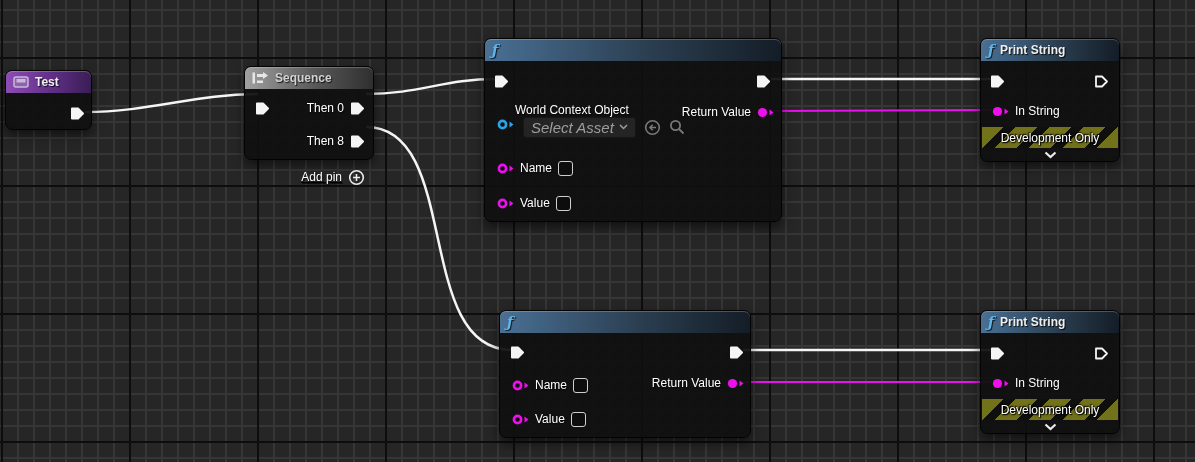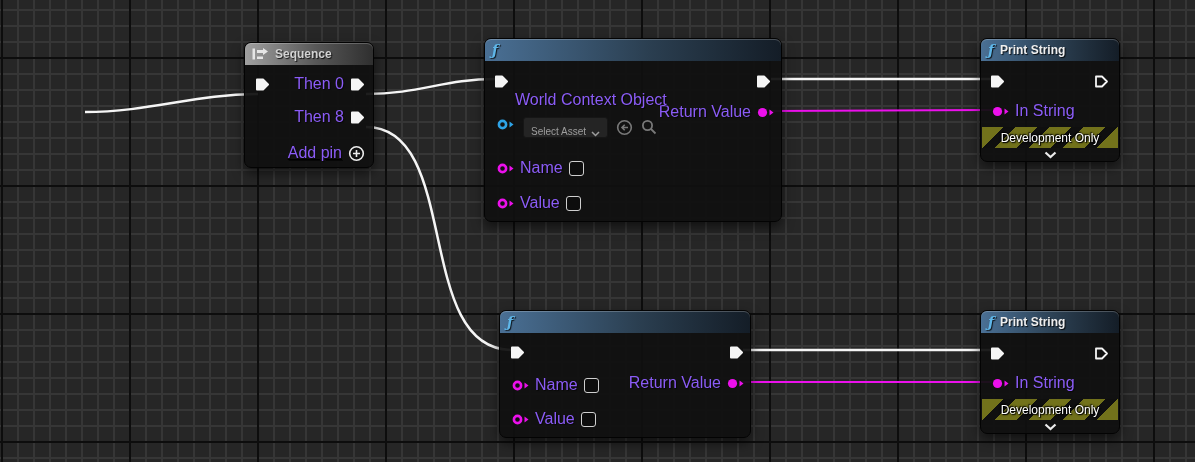--- a/index.html
+++ b/index.html
@@ -21,25 +21,25 @@
   .header{height:22px;display:flex;align-items:center;gap:6px;padding:0 10px 0 7px;
           border-radius:6px 6px 0 0;box-shadow:inset 0 1px 0 rgba(255,255,255,.22);white-space:nowrap;overflow:hidden;}
   .hdr-func{background:linear-gradient(to right,#4a7095,#2b3f51 55%,#141d27);}
   .hdr-seq{background:linear-gradient(to right,#a0a0a0,#585858 55%,#2f2f2f);}
   .hdr-test{background:linear-gradient(to right,#8d4cb5,#5f2e86 55%,#3a1e55);}
   .title{font-size:12px;font-weight:bold;color:#efefef;text-shadow:1px 1px 1px rgba(0,0,0,.85);}
   .hdr-seq .title{color:#d2d2d2;}
   .ficon{font-family:"DejaVu Serif",serif;font-style:italic;font-weight:bold;font-size:14px;
          color:#5fb6e8;line-height:1;text-shadow:1px 1px 1px rgba(0,0,0,.8);}
   .pinrow{position:absolute;display:flex;align-items:center;gap:6px;height:18px;}
-  .plabel{font-size:16px;color:#8b5cf6;text-shadow:1px 1px 1px rgba(0,0,0,.6);white-space:nowrap;}
+  .plabel{font-size:12px;color:#ffffff;text-shadow:1px 1px 1px rgba(0,0,0,.6);white-space:nowrap;}
   .mini-field{width:15px;height:15px;border:1.5px solid #cfcfcf;border-radius:3px;background:#0d0d0d;
               color:#fff;font-size:10px;padding:0;}
-  .dropdown{display:flex;align-items:flex-end;gap:5px;background:#242424;border:1px solid #161616;
-            border-radius:3px;height:21px;padding:0 7px;color:#9d9d9d;font-size:10px;white-space:nowrap;}
+  .dropdown{display:flex;align-items:center;gap:5px;background:#242424;border:1px solid #161616;
+            border-radius:3px;height:21px;padding:0 7px;color:#9d9d9d;font-size:15px;white-space:nowrap;font-style:italic;}
   .banner{position:absolute;left:1px;right:1px;height:21px;display:flex;align-items:center;justify-content:center;
           background:repeating-linear-gradient(135deg,#72721b 0 15px,#0f0f0f 15px 24px);}
   .banner span{font-size:12px;color:#fff;text-shadow:1px 1px 1px #000,-1px -1px 1px #000,0 0 3px #000;}
   .chev{position:absolute;left:0;right:0;display:flex;justify-content:center;}
   svg{display:block;}
 </style>
 </head>
 <body>
 
 <div class="canvas">
@@ -47,22 +47,36 @@
   <svg class="wires" width="1195" height="462">
     <path fill="none" stroke-width="2.5" d="M85,112 C150,112 196,94 258,94" stroke="#f5f5f5"></path>
     <path fill="none" stroke-width="2.5" d="M366,94 C420,94 444,79 496,79" stroke="#f5f5f5"></path>
     <path fill="none" stroke-width="2.5" d="M366,127 C462,127 413,350 512,350" stroke="#f5f5f5"></path>
     <path fill="none" stroke-width="2.5" d="M771,79 L992,79" stroke="#f5f5f5"></path>
     <path fill="none" stroke-width="2" d="M769,111 L992,110" stroke="#ec10ec"></path>
     <path fill="none" stroke-width="2.5" d="M743,350 L992,350" stroke="#f5f5f5"></path>
     <path fill="none" stroke-width="2" d="M740,382 L992,382" stroke="#ec10ec"></path>
   </svg>
 
-
-  <div class="node" style="left:244px;top:42px;width:130px;height:126px;text-align:center;">
+  <div class="node" style="left:5px;top:70px;width:87px;height:60px;">
+    <div class="header hdr-test">
+      <svg width="16" height="12">
+        <rect x="1" y="1" width="14" height="10" rx="2" fill="#8a66a8" stroke="#cdb6de" stroke-width="1.5"></rect>
+        <rect x="3.5" y="3" width="9" height="3.5" fill="#cdb6de"></rect>
+      </svg>
+      <span class="title">Test</span>
+    </div>
+    <div class="pinrow" style="right:6px;top:33px;">
+      <svg width="15" height="15">
+        <polygon points="2,2.5 8,2.5 13,7.5 8,12.5 2,12.5" fill="#f5f5f5" stroke="#f5f5f5" stroke-width="2" stroke-linejoin="round"></polygon>
+      </svg>
+    </div>
+  </div>
+
+  <div class="node" style="left:244px;top:66px;width:130px;height:94px;text-align:center;">
     <div class="header hdr-seq">
       <svg width="17" height="12">
         <rect x="0.5" y="0.5" width="2.5" height="11" fill="#e6e6e6"></rect>
         <polygon points="5,2 11,2 11,0 16,3.5 11,7 11,5 5,5" fill="#e6e6e6"></polygon>
         <rect x="5" y="8.5" width="6" height="2.5" fill="#e6e6e6"></rect>
       </svg>
       <span class="title">Sequence</span>
     </div>
     <div class="pinrow" style="left:10px;top:32px;">
       <svg width="15" height="15">
@@ -104,21 +118,21 @@
         <polygon points="2,2.5 8,2.5 13,7.5 8,12.5 2,12.5" fill="#f5f5f5" stroke="#f5f5f5" stroke-width="2" stroke-linejoin="round"></polygon>
       </svg>
     </div>
     <div class="pinrow" style="right:7px;top:64px;">
       <span class="plabel">Return Value</span>
       <svg width="17" height="13">
         <circle cx="5.5" cy="6.5" r="4.6" fill="#ec10ec"></circle>
         <polygon points="12.5,3.5 16.5,6.5 12.5,9.5" fill="#ec10ec"></polygon>
       </svg>
     </div>
-    <div class="plabel" style="position:absolute;left:30px;top:52px;">World Context Object</div>
+    <div class="plabel" style="position:absolute;left:30px;top:64px;">World Context Object</div>
     <div class="pinrow" style="left:12px;top:76px;">
       <svg width="17" height="13">
         <circle cx="5.5" cy="6.5" r="3.6" fill="none" stroke="#2ea3e6" stroke-width="2.6"></circle>
         <polygon points="12.5,3.5 16.5,6.5 12.5,9.5" fill="#2ea3e6"></polygon>
       </svg>
     </div>
     <div class="pinrow" style="left:38px;top:79px;gap:8px;">
       <div class="dropdown">
         <span>Select Asset</span>
         <svg width="9" height="6">

